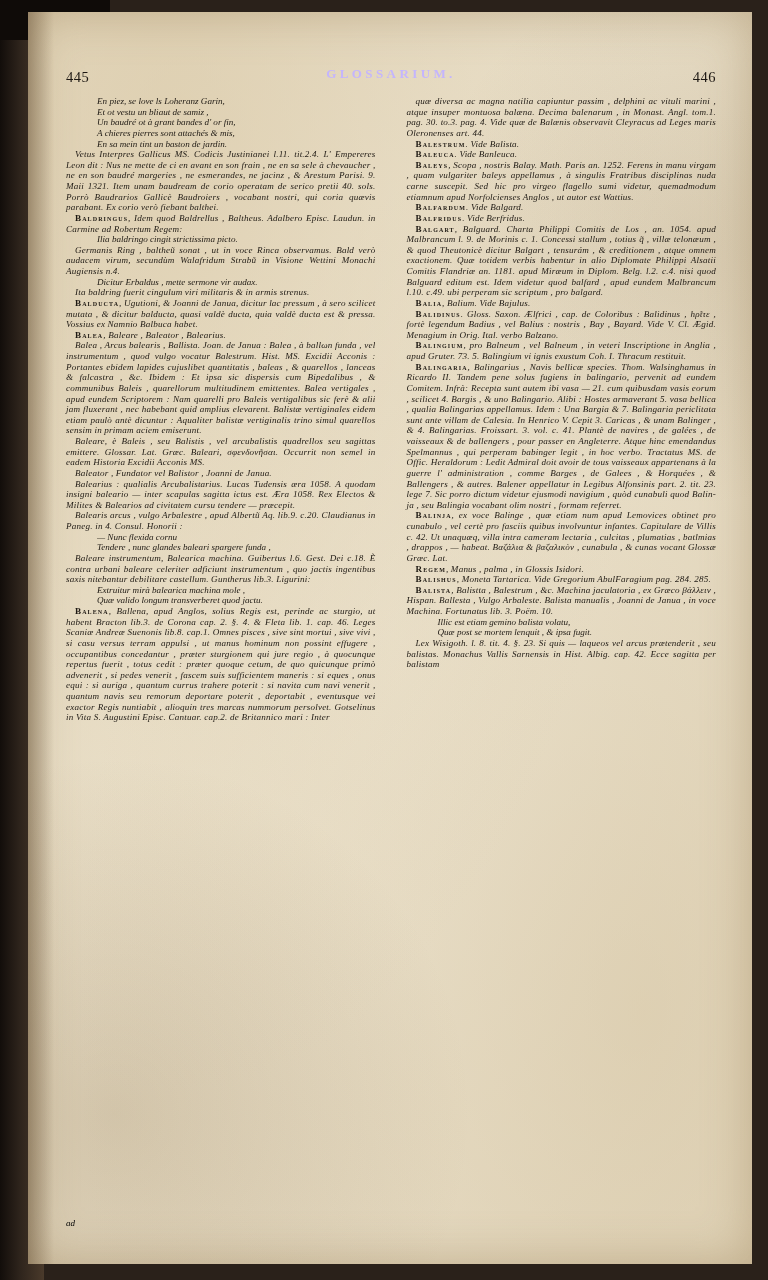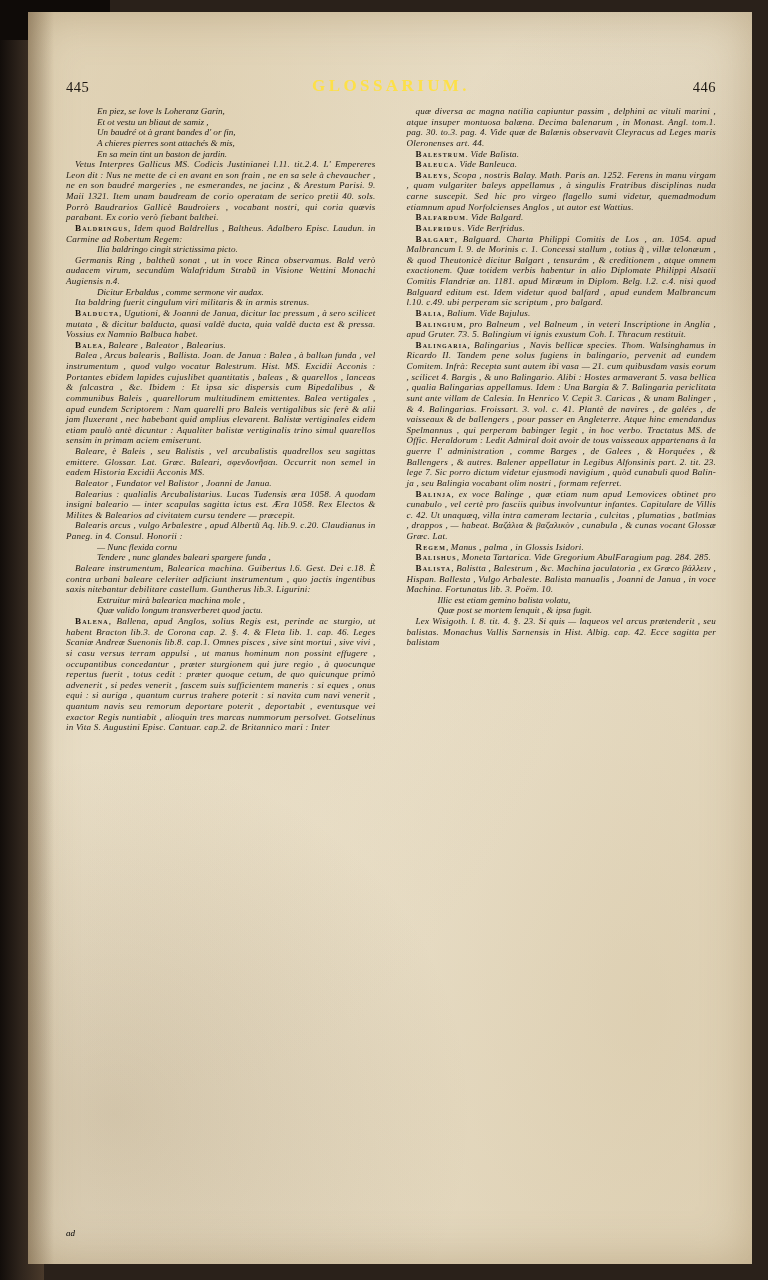--- a/index.html
+++ b/index.html
@@ -58,45 +58,45 @@
   #gutter {
     position: absolute;
     left: 28px; top: 12px;
     width: 26px; height: 1252px;
     background: linear-gradient(to right, rgba(80,58,32,0.40), rgba(80,58,32,0.0));
     pointer-events: none;
   }
   #content {
     position: absolute;
     left: 66px;
-    top: 76px;
+    top: 66px;
     width: 650px;
     height: 1160px;
   }
   
   .hdr {
     position: relative;
     height: 26px;
     margin-bottom: 4px;
   }
   .folio-l, .folio-r {
     position: absolute;
     top: 3px;
     font-size: 14.5px;
     letter-spacing: 0.5px;
     color: #1d1813;
   }
   .folio-l { left: 0; }
   .folio-r { right: 0; }
   .run-title {
     text-align: center;
-    font-size: 17px;
+    font-size: 13px;
     letter-spacing: 3.4px;
     font-weight: 600;
-    color: #fde047;
+    color: #c4b5fd;
   }
   
   .cols {
     display: flex;
     gap: 12px;
     position: relative;
     height: 1120px;
   }
   .col {
     width: 317px;
@@ -162,21 +162,21 @@
       <div class="col left" id="colL">
           <p class="e verse">En piez, se love ls Loheranz Garin,</p>
           <p class="e verse">Et ot vestu un bliaut de samiz ,</p>
           <p class="e verse">Un baudré ot à grant bandes d' or fin,</p>
           <p class="e verse">A chieres pierres sont attachés &amp; mis,</p>
           <p class="e verse">En sa mein tint un baston de jardin.</p>
           <p class="e"><span class="it sp">Vetus Interpres Gallicus MS. Codicis Justinianei l.11. tit.2.4. L' Empereres Leon dit : Nus ne mette de ci en avant en son frain , ne en sa sele à chevaucher , ne en son baudré margeries , ne esmerandes, ne jacinz , &amp; Arestum Parisi. 9. Maii 1321. Item unam baudream de corio operatam de serico pretii 40. sols. Porrò Baudrarios Gallicè Baudroiers , vocabant nostri, qui coria quævis parabant. Ex corio verò fiebant balthei.</span></p>
           <p class="e"><span class="lem">Baldringus</span><span class="it sp">, Idem quod Baldrellus , Baltheus. Adalbero Episc. Laudun. in Carmine ad Robertum Regem:</span></p>
           <p class="e verse">Ilia baldringo cingit strictissima picto.</p>
           <p class="e"><span class="it sp">Germanis Ring , baltheũ sonat , ut in voce Rinca observamus. Bald verò audacem virum, secundùm Walafridum Strabũ in Visione Wettini Monachi Augiensis n.4.</span></p>
-          <p class="e verse">Dicitur Erbaldus , comme sermone vir audax.</p>
+          <p class="e verse">Dicitur Erbaldus , mette sermone vir audax.</p>
           <p class="e"><span class="it sp">Ita baldring fuerit cingulum viri militaris &amp; in armis strenus.</span></p>
           <p class="e"><span class="lem">Balducta</span><span class="it sp">, Ugutioni, &amp; Joanni de Janua, dicitur lac pressum , à sero scilicet mutata , &amp; dicitur balducta, quasi valdè ducta, quia valdè ducta est &amp; pressa. Vossius ex Namnio Balbuca habet.</span></p>
           <p class="e"><span class="lem">Balea</span><span class="it sp">, Baleare , Baleator , Balearius.</span></p>
           <p class="e"><span class="it sp">Balea , Arcus balearis , Ballista. Joan. de Janua : Balea , à ballωn funda , vel instrumentum , quod vulgo vocatur Balestrum. Hist. MS. Excidii Acconis : Portantes ebidem lapides cujuslibet quantitatis , baleas , &amp; quarellos , lanceas &amp; falcastra , &amp;c. Ibidem : Et ipsa sic dispersis cum Bipedalibus , &amp; communibus Baleis , quarellorum multitudinem emittentes. Balea vertigales , apud eundem Scriptorem : Nam quarelli pro Baleis vertigalibus sic ferè &amp; alii jam fluxerant , nec habebant quid amplius elevarent. Balistæ vertiginales eidem etiam paulò antè dicuntur : Aqualiter balistæ vertiginalis trino simul quarellos sensim in primam aciem emiserunt.</span></p>
           <p class="e"><span class="it sp">Baleare, è Baleis , seu Balistis , vel arcubalistis quadrellos seu sagittas emittere. Glossar. Lat. Græc. Baleari, σφενδονῆσαι. Occurrit non semel in eadem Historia Excidii Acconis MS.</span></p>
           <p class="e"><span class="it sp">Baleator , Fundator vel Balistor , Joanni de Janua.</span></p>
           <p class="e"><span class="it sp">Balearius : qualialis Arcubalistarius. Lucas Tudensis æra 1058. A quodam insigni baleario — inter scapulas sagitta ictus est. Æra 1058. Rex Electos &amp; Milites &amp; Balearios ad civitatem cursu tendere — præcepit.</span></p>
           <p class="e"><span class="it sp">Balearis arcus , vulgo Arbalestre , apud Albertũ Aq. lib.9. c.20. Claudianus in Paneg. in 4. Consul. Honorii :</span></p>
           <p class="e verse">— Nunc flexida cornu</p>
           <p class="e verse">Tendere , nunc glandes baleari spargere funda ,</p>
@@ -187,20 +187,21 @@
         </div>
       <div class="col right" id="colR">
           <p class="e"><span class="it sp">quæ diversa ac magna natilia capiuntur passim , delphini ac vituli marini , atque insuper montuosa balæna. Decima balenarum , in Monast. Angl. tom.1. pag. 30. to.3. pag. 4. Vide quæ de Balænis observavit Cleyracus ad Leges maris Oleronenses art. 44.</span></p>
           <p class="e"><span class="lem">Balestrum</span><span class="it sp">. Vide Balista.</span></p>
           <p class="e"><span class="lem">Baleuca</span><span class="it sp">. Vide Banleuca.</span></p>
           <p class="e"><span class="lem">Baleys</span><span class="it sp">, Scopa , nostris Balay. Math. Paris an. 1252. Ferens in manu virgam , quam vulgariter baleys appellamus , à singulis Fratribus disciplinas nuda carne suscepit. Sed hic pro virgeo flagello sumi videtur, quemadmodum etiamnum apud Norfolcienses Anglos , ut autor est Wattius.</span></p>
           <p class="e"><span class="lem">Balfardum</span><span class="it sp">. Vide Balgard.</span></p>
           <p class="e"><span class="lem">Balfridus</span><span class="it sp">. Vide Berfridus.</span></p>
           <p class="e"><span class="lem">Balgart</span><span class="it sp">, Balguard. Charta Philippi Comitis de Los , an. 1054. apud Malbrancum l. 9. de Morinis c. 1. Concessi stallum , totius q̃ , villæ telonæum , &amp; quod Theutonicè dicitur Balgart , tensurám , &amp; creditionem , atque omnem exactionem. Quæ totidem verbis habentur in alio Diplomate Philippi Alsatii Comitis Flandriæ an. 1181. apud Miræum in Diplom. Belg. l.2. c.4. nisi quod Balguard editum est. Idem videtur quod balfard , apud eundem Malbrancum l.10. c.49. ubi perperam sic scriptum , pro balgard.</span></p>
           <p class="e"><span class="lem">Balia</span><span class="it sp">, Balium. Vide Bajulus.</span></p>
+          <p class="e"><span class="lem">Balidinus</span><span class="it sp">. Gloss. Saxon. Ælfrici , cap. de Coloribus : Balidinus , hρῖτε , fortè legendum Badius , vel Balius : nostris , Bay , Bayard. Vide V. Cl. Ægid. Menagium in Orig. Ital. verbo Balzano.</span></p>
           <p class="e"><span class="lem">Balingium</span><span class="it sp">, pro Balneum , vel Balneum , in veteri Inscriptione in Anglia , apud Gruter. 73. 5. Balingium vi ignis exustum Coh. I. Thracum restituit.</span></p>
           <p class="e"><span class="lem">Balingaria</span><span class="it sp">, Balingarius , Navis bellicæ species. Thom. Walsinghamus in Ricardo II. Tandem pene solus fugiens in balingario, pervenit ad eundem Comitem. Infrà: Recepta sunt autem ibi vasa — 21. cum quibusdam vasis eorum , scilicet 4. Bargis , &amp; uno Balingario. Alibi : Hostes armaverant 5. vasa bellica , qualia Balingarias appellamus. Idem : Una Bargia &amp; 7. Balingaria periclitata sunt ante villam de Calesia. In Henrico V. Cepit 3. Caricas , &amp; unam Balinger , &amp; 4. Balingarias. Froissart. 3. vol. c. 41. Plantè de navires , de galées , de vaisseaux &amp; de ballengers , pour passer en Angleterre. Atque hinc emendandus Spelmannus , qui perperam babinger legit , in hoc verbo. Tractatus MS. de Offic. Heraldorum : Ledit Admiral doit avoir de tous vaisseaux appartenans à la guerre l' administration , comme Barges , de Galees , &amp; Horquées , &amp; Ballengers , &amp; autres. Balener appellatur in Legibus Alfonsinis part. 2. tit. 23. lege 7. Sic porro dictum videtur ejusmodi navigium , quòd cunabuli quod Balin-ja , seu Balingia vocabant olim nostri , formam referret.</span></p>
           <p class="e"><span class="lem">Balinja</span><span class="it sp">, ex voce Balinge , quæ etiam num apud Lemovices obtinet pro cunabulo , vel certè pro fasciis quibus involvuntur infantes. Capitulare de Villis c. 42. Ut unaquæq, villa intra cameram lectaria , culcitas , plumatias , batlmias , drappos , — habeat. Βαζάλια &amp; βαζαλικὸν , cunabula , &amp; cunas vocant Glossæ Græc. Lat.</span></p>
           <p class="e"><span class="lem">Regem</span><span class="it sp">, Manus , palma , in Glossis Isidori.</span></p>
           <p class="e"><span class="lem">Balishus</span><span class="it sp">, Moneta Tartarica. Vide Gregorium AbulFaragium pag. 284. 285.</span></p>
           <p class="e"><span class="lem">Balista</span><span class="it sp">, Balistta , Balestrum , &amp;c. Machina jaculatoria , ex Græco βάλλειν , Hispan. Ballesta , Vulgo Arbaleste. Balista manualis , Joanni de Janua , in voce Machina. Fortunatus lib. 3. Poëm. 10.</span></p>
           <p class="e verse">Illic est etiam gemino balista volatu,</p>
           <p class="e verse">Quæ post se mortem lenquit , &amp; ipsa fugit.</p>
           <p class="e"><span class="it sp">Lex Wisigoth. l. 8. tit. 4. §. 23. Si quis — laqueos vel arcus prætenderit , seu balistas. Monachus Vallis Sarnensis in Hist. Albig. cap. 42. Ecce sagitta per balistam</span></p>
         </div>

